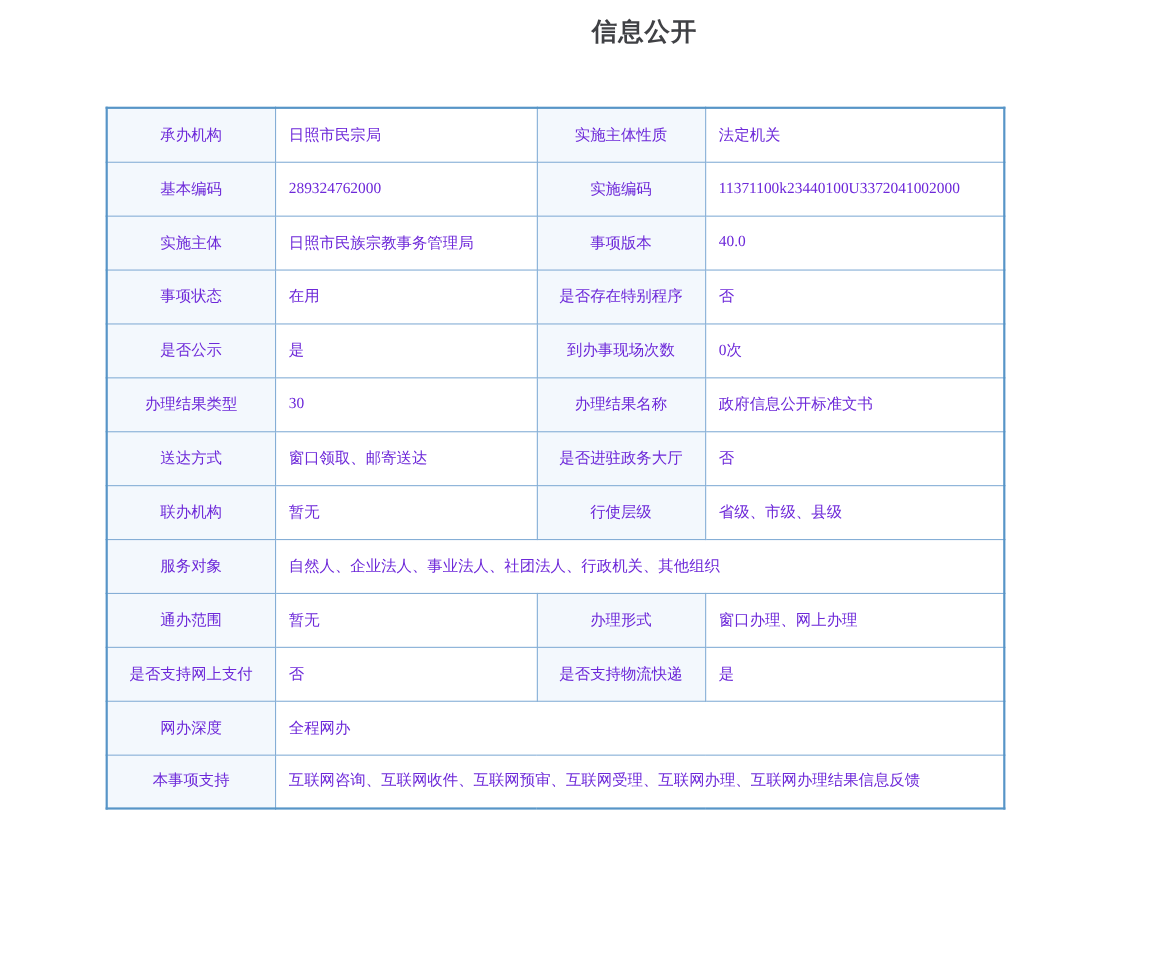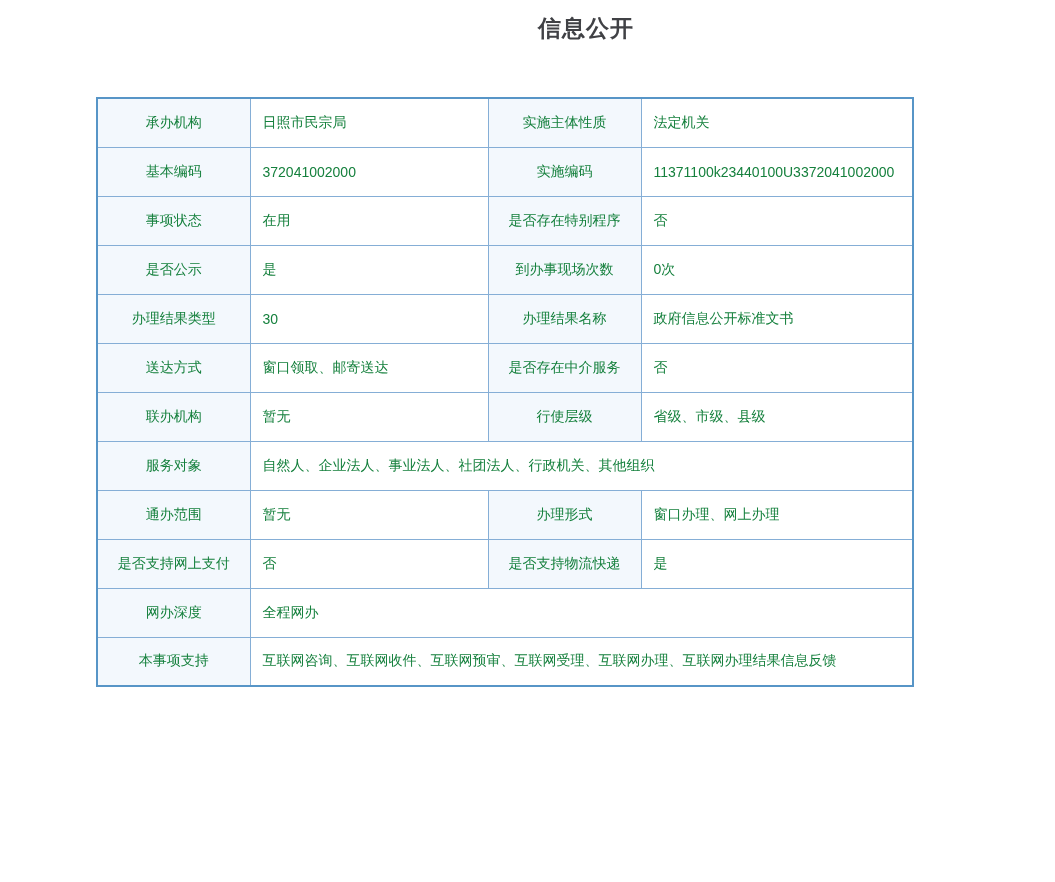--- a/index.html
+++ b/index.html
@@ -33,32 +33,33 @@
   table.info-table {
     width: 816px;
     border-collapse: collapse;
     table-layout: fixed;
     border: 2px solid #5795c7;
   }
   table.info-table td {
     border: 1px solid #85aed6;
     height: 49px;
     font-size: 14px;
-    color: #15803d;
+    color: #6d28d9;
     vertical-align: middle;
   }
   td.cell-label {
     background: #f3f8fd;
     text-align: center;
     padding: 0 6px;
   }
   td.cell-value {
     background: #ffffff;
     text-align: left;
     padding: 0 12px;
+    font-family: Liberation Serif, serif;
   }
 </style>
 </head>
 <body>
 
 <div class="page">
   <div class="content">
     <div class="page-title">信息公开</div>
     <table class="info-table">
       <colgroup>
@@ -69,23 +70,29 @@
       </colgroup>
       <tbody id="info-table-body">
           <tr>
             <td class="cell-label">承办机构</td>
             <td class="cell-value">日照市民宗局</td>
             <td class="cell-label">实施主体性质</td>
             <td class="cell-value">法定机关</td>
           </tr>
           <tr>
             <td class="cell-label">基本编码</td>
-            <td class="cell-value">372041002000</td>
+            <td class="cell-value">289324762000</td>
             <td class="cell-label">实施编码</td>
             <td class="cell-value">11371100k23440100U3372041002000</td>
+          </tr>
+          <tr>
+            <td class="cell-label">实施主体</td>
+            <td class="cell-value">日照市民族宗教事务管理局</td>
+            <td class="cell-label">事项版本</td>
+            <td class="cell-value">40.0</td>
           </tr>
           <tr>
             <td class="cell-label">事项状态</td>
             <td class="cell-value">在用</td>
             <td class="cell-label">是否存在特别程序</td>
             <td class="cell-value">否</td>
           </tr>
           <tr>
             <td class="cell-label">是否公示</td>
             <td class="cell-value">是</td>
@@ -94,21 +101,21 @@
           </tr>
           <tr>
             <td class="cell-label">办理结果类型</td>
             <td class="cell-value">30</td>
             <td class="cell-label">办理结果名称</td>
             <td class="cell-value">政府信息公开标准文书</td>
           </tr>
           <tr>
             <td class="cell-label">送达方式</td>
             <td class="cell-value">窗口领取、邮寄送达</td>
-            <td class="cell-label">是否存在中介服务</td>
+            <td class="cell-label">是否进驻政务大厅</td>
             <td class="cell-value">否</td>
           </tr>
           <tr>
             <td class="cell-label">联办机构</td>
             <td class="cell-value">暂无</td>
             <td class="cell-label">行使层级</td>
             <td class="cell-value">省级、市级、县级</td>
           </tr>
           <tr>
             <td class="cell-label">服务对象</td>

